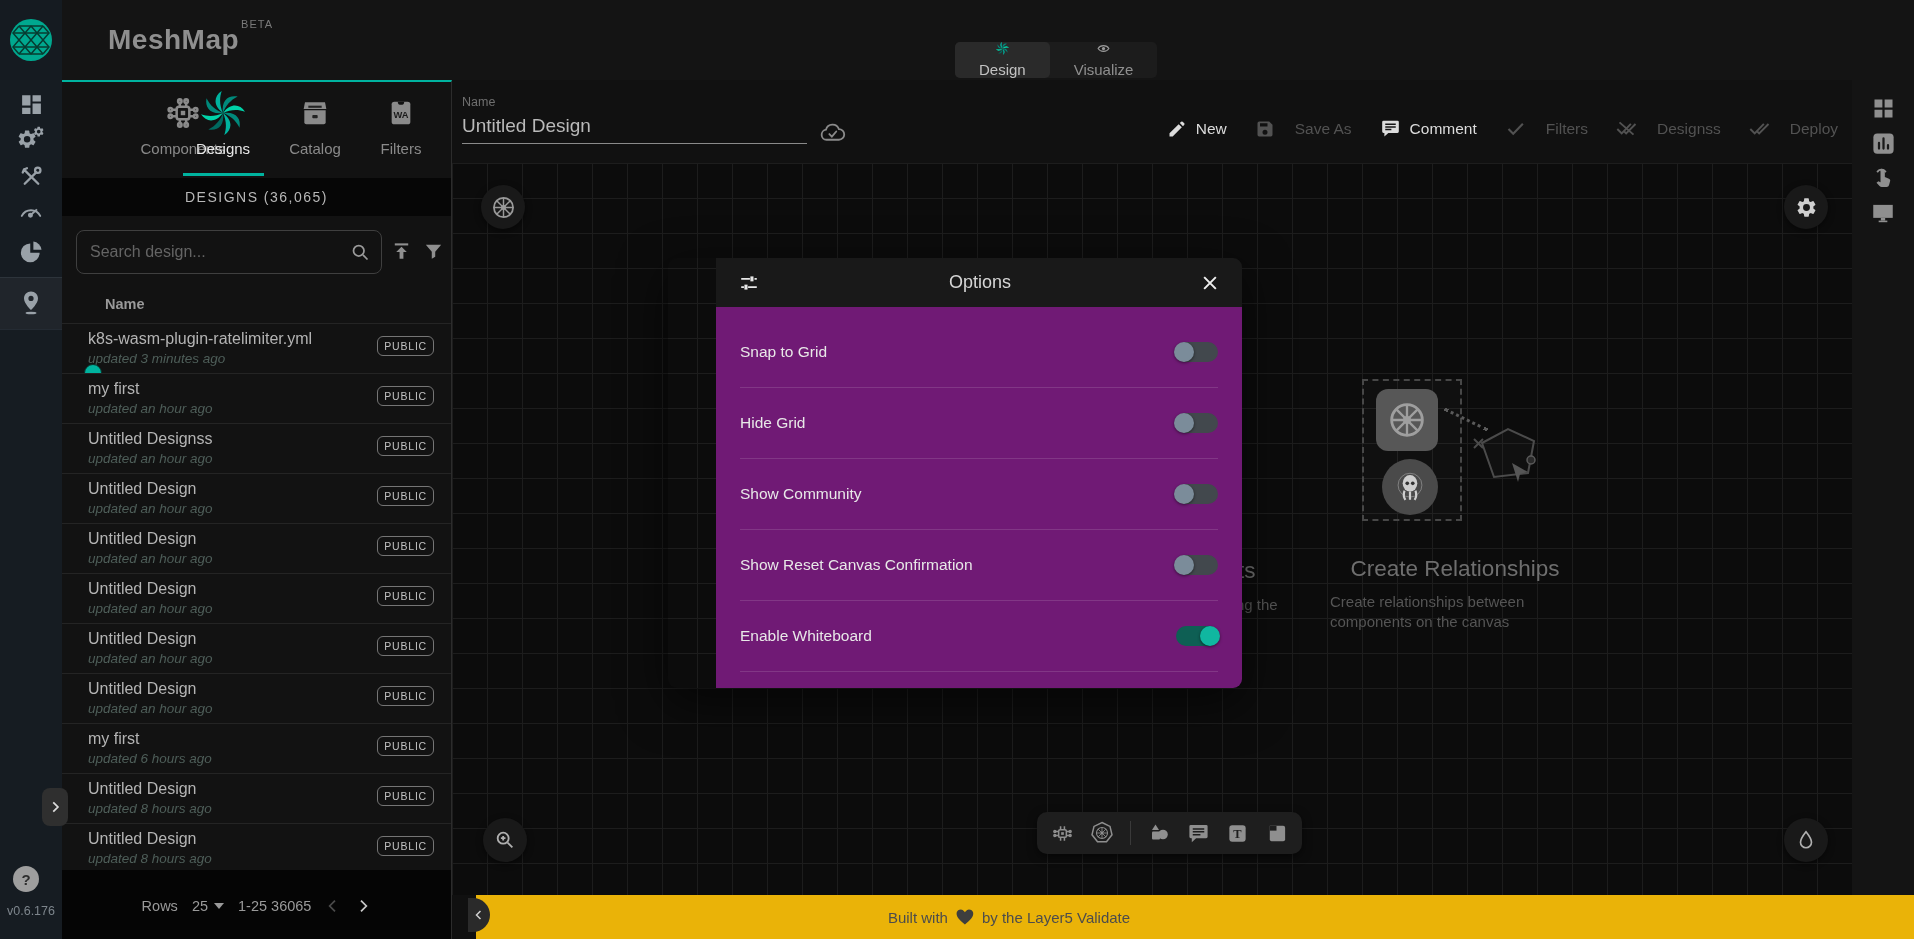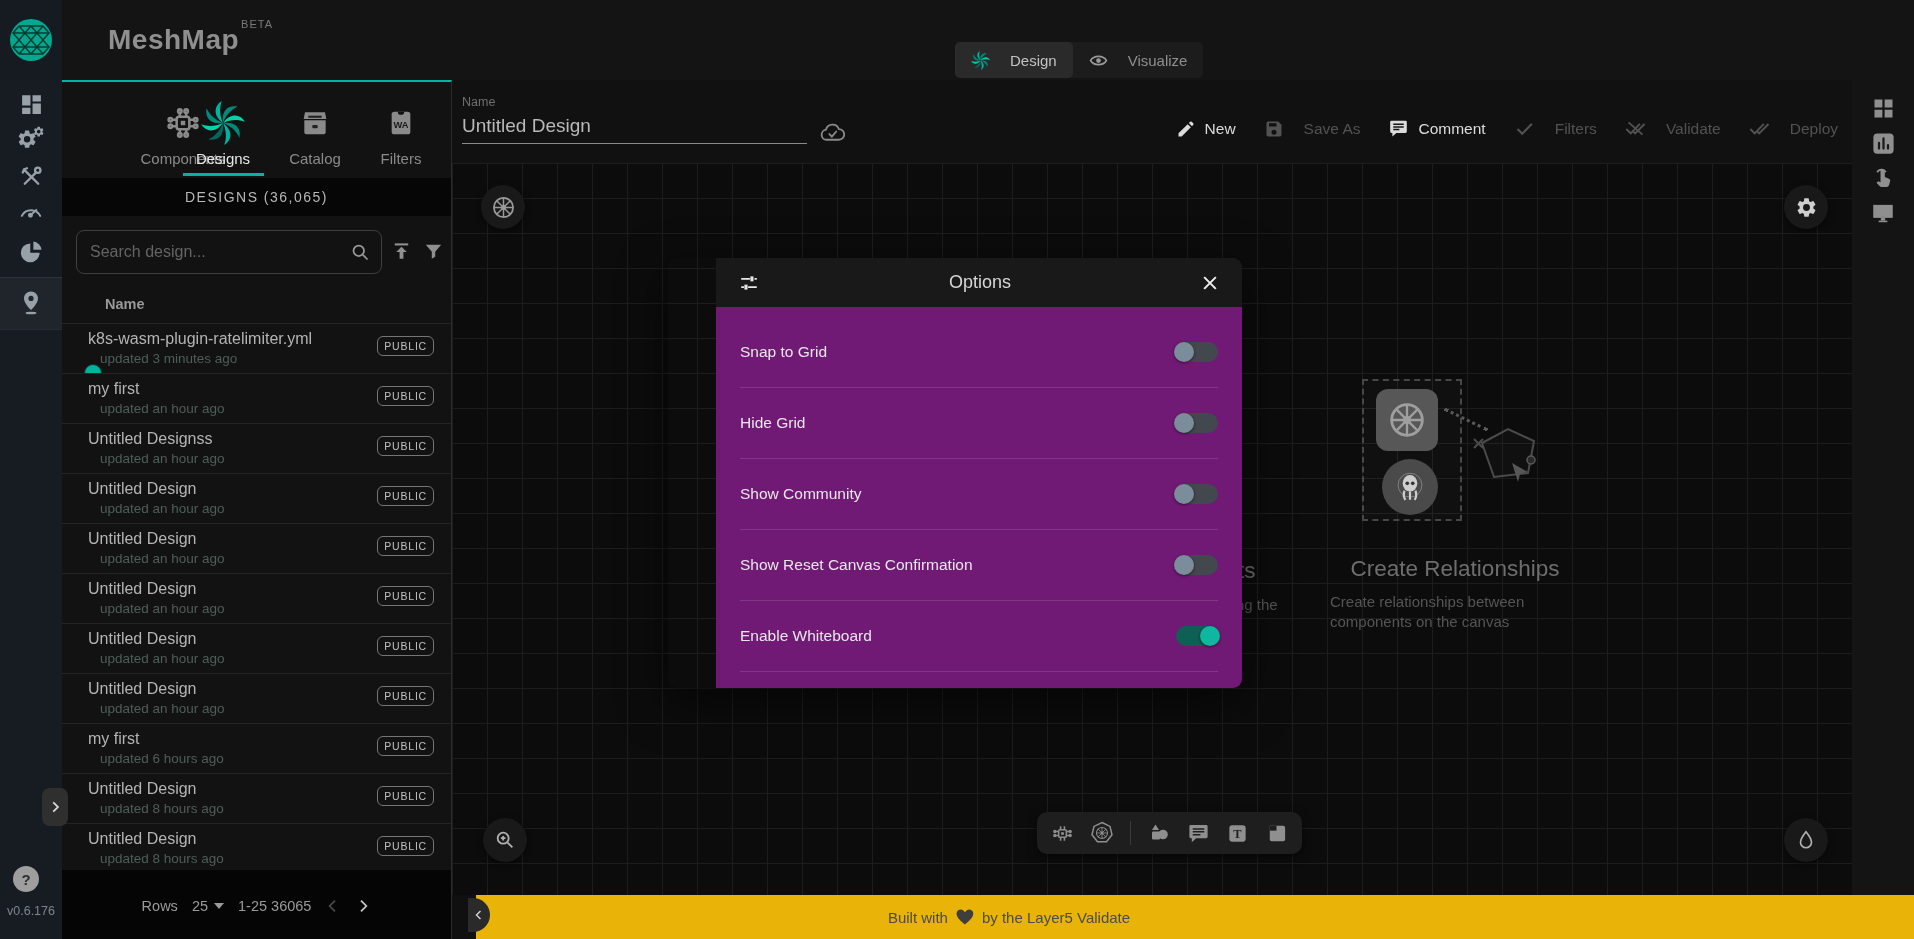--- a/index.html
+++ b/index.html
@@ -7,51 +7,51 @@
   body { background:#101010; font-family:"Liberation Sans", sans-serif; color:#ccc; position:relative; }
   .abs { position:absolute; }
   svg { display:block; }
 
   
   .header { position:absolute; left:0; top:0; width:1914px; height:80px; background:#141414; }
   .logo-block { position:absolute; left:0; top:0; width:62px; height:80px; background:#151b21; display:flex; align-items:center; justify-content:center; }
   .app-title { position:absolute; left:108px; top:24px; font-size:28px; font-weight:bold; color:#8f8f8f; letter-spacing:.5px; }
   .beta { font-size:11px; color:#7a7a7a; font-weight:normal; vertical-align:top; position:relative; top:-6px; margin-left:2px; letter-spacing:1px; }
   .mode-pill { position:absolute; left:955px; top:42px; height:36px; background:#1c1c1c; border-radius:5px; display:flex; align-items:stretch; }
-  .mode-tab { display:flex; align-items:center; gap:20px; padding:0 16px; font-size:15px; color:#8f8f8f; border-radius:5px; cursor:pointer; }
+  .mode-tab { display:flex; align-items:center; gap:6px; padding:0 24px; font-size:15px; color:#8f8f8f; border-radius:5px; cursor:pointer;flex-direction:column; }
   .mode-tab.active { background:#2a2a2a; color:#c2c2c2; }
   .hdr-right { position:absolute; right:0; top:0; height:80px; }
 
   
   .rail { position:absolute; left:0; top:80px; width:62px; height:859px; background:#161c22; }
   .rail-item { position:absolute; left:0; width:62px; height:38px; display:flex; align-items:center; justify-content:center; color:#99a1a8; cursor:pointer; }
   .rail-div { position:absolute; left:0; width:62px; height:1px; background:#242b33; }
   .rail-active-bg { position:absolute; left:0; top:197px; width:62px; height:52px; background:rgba(255,255,255,0.045); }
   .rail-toggle { position:absolute; left:42px; top:708px; width:26px; height:38px; background:#2f2f2f; border-radius:8px; display:flex; align-items:center; justify-content:center; color:#dcdcdc; cursor:pointer; z-index:6; }
   .help-circle { position:absolute; left:13px; top:786px; width:26px; height:26px; border-radius:50%; background:#9e9e9e; color:#2e2e2e; font-weight:bold; font-size:15px; display:flex; align-items:center; justify-content:center; cursor:pointer; }
   .version { position:absolute; left:0; top:824px; width:62px; text-align:center; font-size:12.5px; color:#7d858c; }
 
   
   .panel { position:absolute; left:62px; top:80px; width:390px; height:859px; background:#121212; border-top:2px solid #00B39F; border-right:1px solid #2c2c2c; }
-  .ptab { position:absolute; top:8px; width:110px; height:86px; display:flex; flex-direction:column; align-items:center; justify-content:center; cursor:pointer; color:#8a8a8a; }
+  .ptab { position:absolute; top:8px; width:110px; height:86px; display:flex; flex-direction:column; align-items:center; justify-content:flex-start; cursor:pointer; color:#8a8a8a; }
   .ptab .picon { height:46px; display:flex; align-items:center; }
   .ptab .plabel { font-size:15px; margin-top:4px; }
   .ptab.active .plabel { color:#e8e8e8; }
   .ptab-underline { position:absolute; left:121px; top:91px; width:81px; height:3px; background:#00B39F; }
   .count-bar { position:absolute; left:0; top:96px; width:389px; height:38px; background:#060606; display:flex; align-items:center; justify-content:center; font-size:14px; letter-spacing:1.5px; color:#b8b8b8; }
   .search-box { position:absolute; left:14px; top:148px; width:306px; height:44px; border:1px solid #3f3f3f; border-radius:8px; }
   .search-box input { width:100%; height:100%; background:transparent; border:none; outline:none; color:#bdbdbd; font-size:16px; padding:0 40px 0 13px; font-family:"Liberation Sans",sans-serif; }
   .search-box input::placeholder { color:#646464; }
   .search-mag { position:absolute; right:10px; top:11px; color:#9a9a9a; }
   .srch-side { position:absolute; top:158px; color:#8f8f8f; cursor:pointer; }
   .col-header { position:absolute; left:43px; top:214px; font-size:14.5px; font-weight:bold; color:#999; }
   .rows-wrap { position:absolute; left:0; top:241px; width:389px; }
   .drow { position:relative; height:50px; border-top:1px solid #242424; overflow:hidden; cursor:pointer; }
   .drow-name { position:absolute; left:26px; top:6px; font-size:16px; color:#b4b4b4; }
-  .drow-updated { position:absolute; left:38px; top:27px; font-size:13.5px; color:#4e5e59; }
+  .drow-updated { position:absolute; left:26px; top:27px; font-size:13.5px; font-style:italic; color:#4e5e59; }
   .pub-badge { position:absolute; right:17px; top:12px; border:1px solid #757575; border-radius:6px; padding:3px 6px; font-size:10.5px; letter-spacing:.8px; color:#c2c2c2; }
   .collab-dot { position:absolute; left:22px; bottom:-9px; width:18px; height:18px; border-radius:50%; background:#00B39F; border:1px solid #0c2f2a; }
   .pagination { position:absolute; left:0; top:788px; width:389px; height:71px; background:#050505; display:flex; align-items:center; justify-content:center; gap:14px; font-size:14.5px; color:#9a9a9a; }
   .rows-select { display:flex; align-items:center; gap:6px; cursor:pointer; }
   .caret-down { width:0; height:0; border-left:5px solid transparent; border-right:5px solid transparent; border-top:6px solid #9a9a9a; }
   .pg-prev { color:#4a4a4a; } .pg-next { color:#c9c9c9; cursor:pointer; }
 
   
   .canvas { position:absolute; left:452px; top:80px; width:1400px; height:815px; background:#111; }
   .gridarea { position:absolute; left:0; top:83px; width:1400px; height:732px; background-color:#0c0c0c;
@@ -438,21 +438,21 @@
       <svg width="21" height="21" viewBox="0 0 24 24">
           <use href="#sym-check"></use>
         </svg>
       <span>Filters</span>
     </div>
     <div class="tbtn disabled">
       <svg width="21" height="21" viewBox="0 0 24 24">
         <use href="#sym-dcheck"></use>
           <path d="M4 5 L20 19" stroke="currentColor" stroke-width="2.2"></path>
       </svg>
-      <span>Validate</span>
+      <span>Designss</span>
     </div>
     <div class="tbtn disabled">
       <svg width="21" height="21" viewBox="0 0 24 24">
           <use href="#sym-dcheck"></use>
         </svg>
       <span>Deploy</span>
     </div>
   </div>
 
   <div class="circ-btn" style="left:29px; top:105px;">

